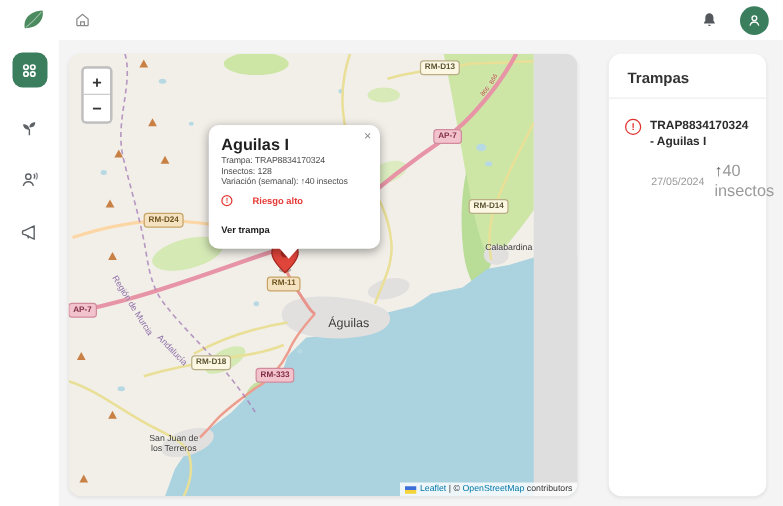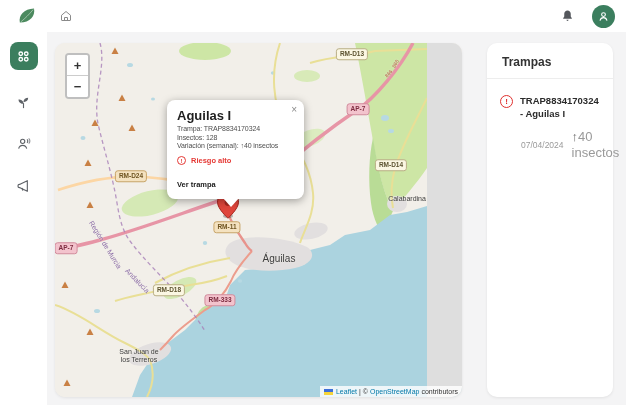--- a/index.html
+++ b/index.html
@@ -46,21 +46,21 @@
     font-size:13px; font-weight:bold; color:#333; line-height:1; cursor:pointer; }
   .zoomctl button:first-child { border-bottom:1px solid #ccc; }
 
   
   .popup { position:absolute; left:112px; top:57px; width:137px; background:#fff; border-radius:8px;
     box-shadow:0 2px 8px rgba(0,0,0,0.35); padding:8px 10px 8px 10px; z-index:20; }
   .popup:after { content:""; position:absolute; left:56px; bottom:-8px; width:0; height:0;
     border-left:8px solid transparent; border-right:8px solid transparent; border-top:9px solid #fff; }
   .popup-title { font-size:13px; font-weight:bold; color:#1f1f1f; margin-bottom:2px; }
   .popup-line { font-size:7px; color:#4f4f4f; margin:1.5px 0; letter-spacing:-0.1px; }
-  .popup-risk { display:flex; align-items:center; gap:5px; margin:7px 0 8px 0;
+  .popup-risk { display:flex; align-items:center; gap:16px; margin:7px 0 8px 0;
     color:#e53935; font-size:7.5px; font-weight:bold; }
   .risk-ic { width:9px; height:9px; border:1px solid #e53935; border-radius:50%; flex:0 0 auto;
     display:flex; align-items:center; justify-content:center; font-size:6px; font-weight:bold; }
   .popup-link { font-size:7.5px; font-weight:bold; color:#1a1a1a; cursor:pointer; }
   .popup-close { position:absolute; right:7px; top:4px; font-size:10px; color:#8a8a8a; cursor:pointer; }
 
   
   .attrib { position:absolute; right:0; bottom:0; background:rgba(255,255,255,0.8);
     font-size:7px; color:#333; padding:2px 4px; z-index:12; display:flex; align-items:center; gap:2px; }
   .attrib a { color:#0078a8; text-decoration:none; cursor:pointer; }
@@ -271,20 +271,20 @@
 </div>
 
 <aside class="panel">
   <div class="panel-header">Trampas</div>
   <div class="trap-item">
     <div class="trap-row">
       <span class="alert-ic">!</span>
       <span class="trap-title">TRAP8834170324 - Aguilas I</span>
     </div>
     <div class="trap-meta">
-      <span class="trap-date">07/04/2024</span>
+      <span class="trap-date">27/05/2024</span>
       <span class="trap-var">
         <span class="arr">↑</span><span>40</span><br>
         <span>insectos</span>
       </span>
     </div>
   </div>
 </aside>
 
 </body></html>

